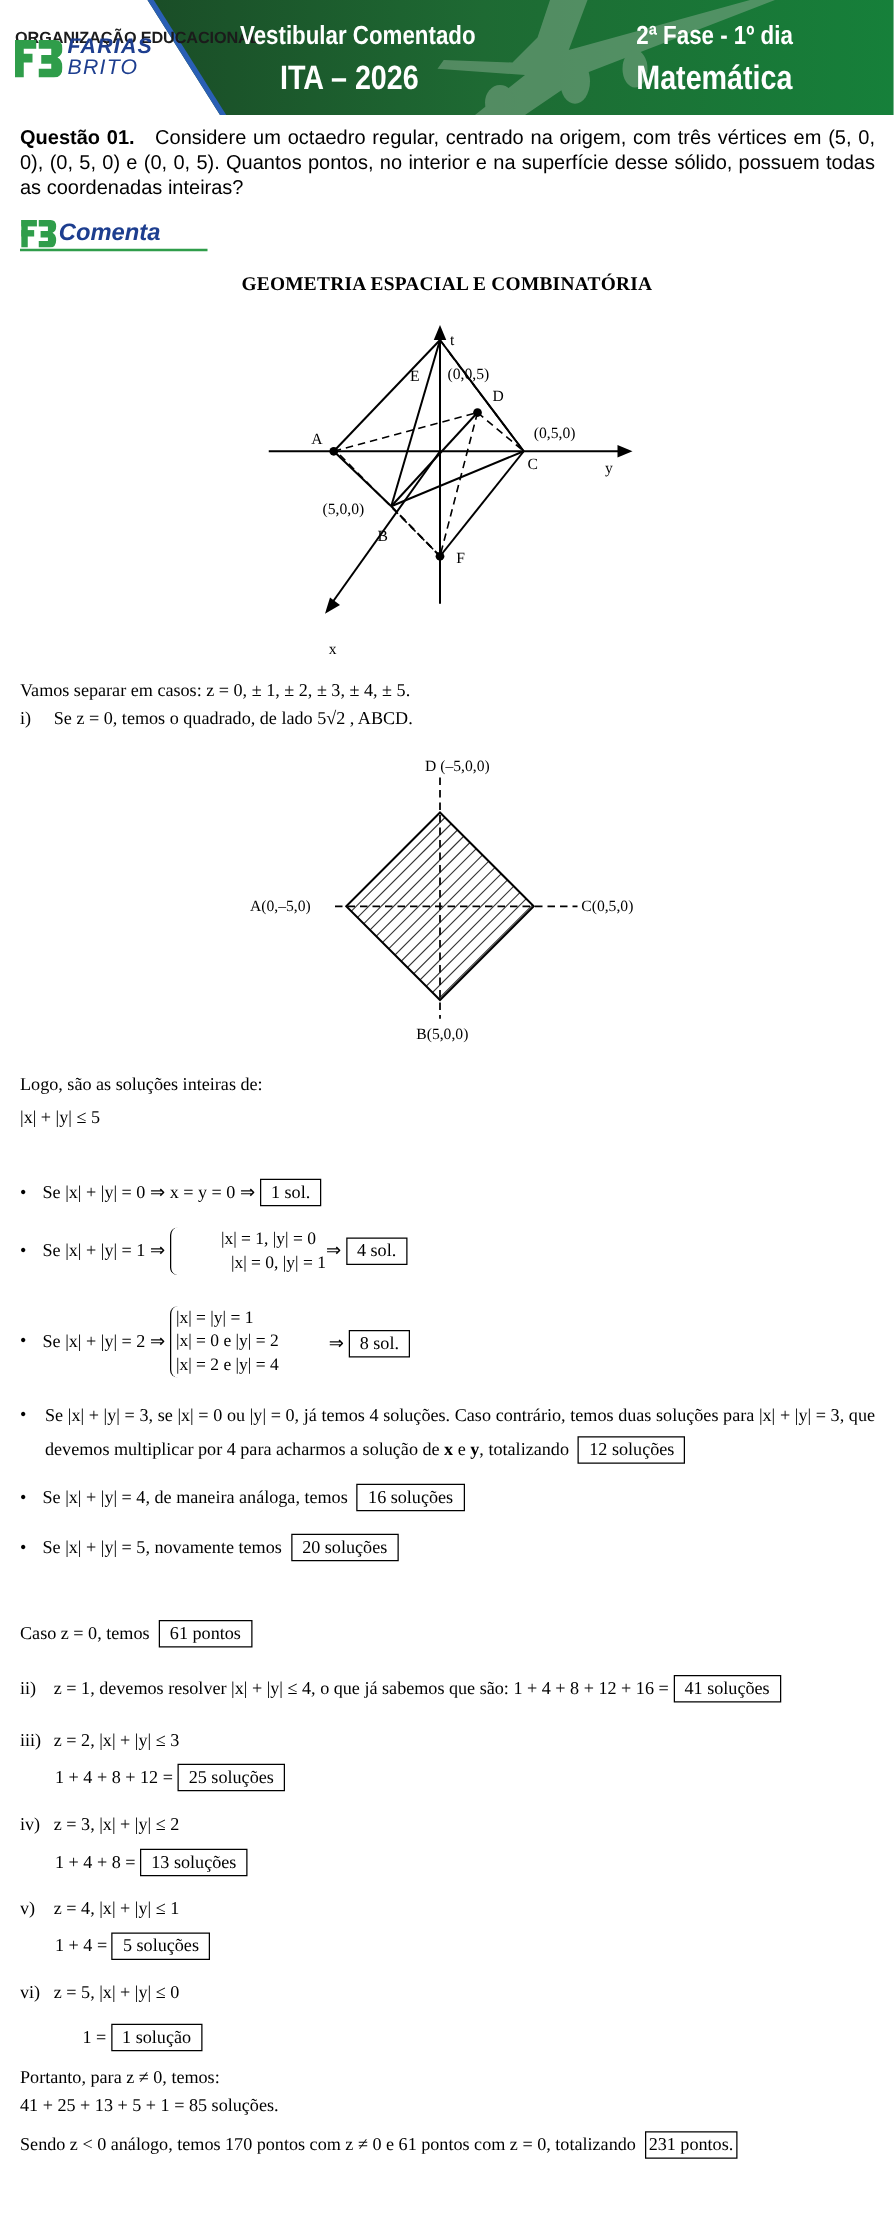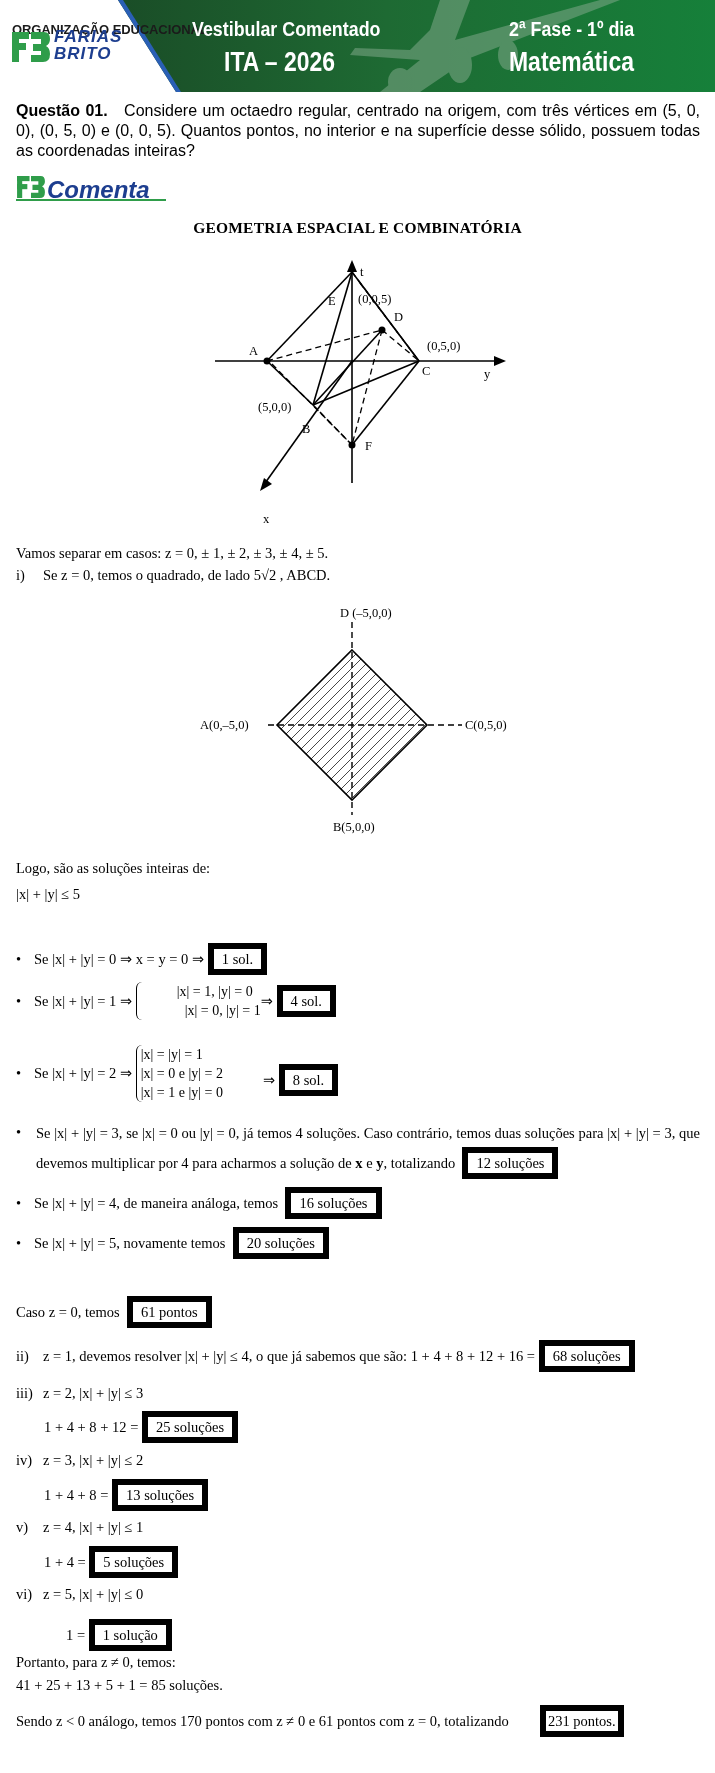--- a/index.html
+++ b/index.html
@@ -5,41 +5,41 @@
   html, body { margin:0; padding:0; background:#ffffff; }
   body { width:715px; height:1773px; position:relative; overflow:hidden; font-family:"Liberation Serif", serif; color:#000; }
   .abs { position:absolute; }
 
   
   .header { left:0; top:0; width:715px; height:92px; overflow:hidden; }
   .hdr-bg { position:absolute; left:0; top:0; width:715px; height:92px; }
   .logo-org { left:12px; top:22px; font-family:"Liberation Sans", sans-serif; font-weight:bold; font-size:13px; color:#1b1b1b; letter-spacing:-0.1px; }
   .logo-mark { left:12px; top:32px; width:38px; height:30px; }
   .logo-farias { left:54px; top:29px; font-family:"Liberation Sans", sans-serif; font-weight:bold; font-style:italic; font-size:17px; color:#1d3e8f; letter-spacing:1px; line-height:16px; }
-  .logo-brito  { left:54px; top:46px; font-family:"Liberation Sans", sans-serif; font-weight:bold; font-style:italic; font-size:17px; color:#1d3e8f; letter-spacing:1px; line-height:16px; }
+  .logo-brito  { left:54px; top:46px; font-family:"Liberation Sans", sans-serif; font-weight:normal; font-style:italic; font-size:17px; color:#1d3e8f; letter-spacing:1px; line-height:16px; }
   .hdr-text { font-family:"Liberation Sans", sans-serif; color:#fff; font-weight:bold; white-space:nowrap; transform-origin:left top; }
   .hdr-l1 { left:192px; top:17px; font-size:21px; transform:scaleX(0.85); }
   .hdr-l2 { left:224px; top:47px; font-size:27px; transform:scaleX(0.85); }
   .hdr-r1 { left:509px; top:17px; font-size:21px; transform:scaleX(0.85); }
   .hdr-r2 { left:509px; top:47px; font-size:27px; transform:scaleX(0.85); }
 
   
   .question { left:16px; top:101px; width:684px; font-family:"Liberation Sans", sans-serif; font-size:16px; line-height:20px; text-align:justify; transform-origin:left top; }
   .q-label { font-weight:bold; }
-  .comenta-text { left:47px; top:176px; font-family:"Liberation Sans", sans-serif; font-weight:bold; font-style:italic; font-size:24px; color:#1d3e8f; }
+  .comenta-text { left:47px; top:176px; font-family:"Liberation Sans", sans-serif; font-weight:bold; font-style:italic; font-size:19px; color:#1d3e8f; }
   .comenta-line { left:16px; top:199px; width:150px; height:1.5px; background:#2f9d4a; }
 
   .section-title { left:0; width:715px; top:219px; text-align:center; font-weight:bold; font-size:15.5px; letter-spacing:0.2px; }
 
   .fig1 { left:210px; top:258px; width:300px; height:270px; }
   .fig2 { left:200px; top:600px; width:320px; height:235px; }
   svg text { font-family:"Liberation Serif", serif; }
 
   .txt { font-size:14.5px; white-space:nowrap; }
-  .box { display:inline-block; border:6px solid #000000; padding:1px 8px; line-height:18px; }
+  .box { display:inline-block; border:1px solid #000000; padding:1px 8px; line-height:18px; }
   .bullet { display:inline-block; width:18px; }
   .brace { font-size:14px; line-height:19px; }
   .sys { display:inline-block; vertical-align:middle; border-left:1.5px solid #000; border-radius:6px 0 0 6px; padding-left:4px; }
   .just { left:36px; width:664px; font-size:14.5px; line-height:27px; text-align:justify; }
 </style>
 </head>
 <body>
 
 <div class="abs header">
   <svg class="hdr-bg" viewBox="0 0 715 92">
@@ -197,21 +197,21 @@
     <span style="display:block;padding-left:44px;">|x| = 0, |y| = 1</span>
   </span><span style="vertical-align:middle;">⇒</span>
   <span class="box" style="vertical-align:middle;">4 sol.</span>
 </div>
 
 <div class="abs txt" style="left:16px;top:1045px;">
   <span class="bullet" style="vertical-align:middle;">•</span><span style="vertical-align:middle;">Se |x| + |y| = 2 ⇒</span>
   <span class="sys brace">
     <span style="display:block;">|x| = |y| = 1</span>
     <span style="display:block;">|x| = 0  e  |y| = 2</span>
-    <span style="display:block;">|x| = 1 e  |y| = 0</span>
+    <span style="display:block;">|x| = 2 e  |y| = 4</span>
   </span>
 </div>
 <div class="abs txt" style="left:263px;top:1064px;">
   <span>⇒</span>
   <span class="box">8 sol.</span>
 </div>
 
 <div class="abs txt" style="left:16px;top:1124px;"><span class="bullet">•</span></div>
 <div class="abs just" style="top:1120px;white-space:normal;">
   <span>Se |x| + |y| = 3, se |x| = 0 ou |y| = 0, já temos 4 soluções. Caso contrário, temos duas soluções para |x| + |y| = 3, que devemos multiplicar por 4 para acharmos a solução de</span>
@@ -231,21 +231,21 @@
   <span class="box">20 soluções</span>
 </div>
 
 <div class="abs txt" style="left:16px;top:1296px;">
   <span>Caso z = 0, temos</span>&nbsp;
   <span class="box">61 pontos</span>
 </div>
 
 <div class="abs txt" style="left:16px;top:1340px;">
   <span style="display:inline-block;width:27px;">ii)</span><span>z = 1, devemos resolver |x| + |y| ≤ 4, o que já sabemos que são: 1 + 4 + 8 + 12 + 16 =</span>
-  <span class="box">68 soluções</span>
+  <span class="box">41 soluções</span>
 </div>
 
 <div class="abs txt" style="left:16px;top:1385px;">
   <span style="display:inline-block;width:27px;">iii)</span><span>z = 2, |x| + |y| ≤ 3</span>
 </div>
 <div class="abs txt" style="left:44px;top:1411px;">
   <span>1 + 4 + 8 + 12 =</span>
   <span class="box">25 soluções</span>
 </div>
 
@@ -270,14 +270,14 @@
 </div>
 <div class="abs txt" style="left:44px;top:1619px;margin-left:22px;">
   <span>1 =</span>
   <span class="box">1 solução</span>
 </div>
 
 <div class="abs txt" style="left:16px;top:1654px;">Portanto, para z ≠ 0, temos:</div>
 <div class="abs txt" style="left:16px;top:1677px;">41 + 25 + 13 + 5 + 1 = 85 soluções.</div>
 <div class="abs txt" style="left:16px;top:1705px;">
   <span>Sendo z &lt; 0 análogo, temos 170 pontos com z ≠ 0 e 61 pontos com z = 0, totalizando</span>&nbsp;
-  <span class="box" style="padding:1px 2px;margin-left:24px;">231 pontos.</span>
+  <span class="box" style="padding:1px 2px;">231 pontos.</span>
 </div>
 
 </body></html>

